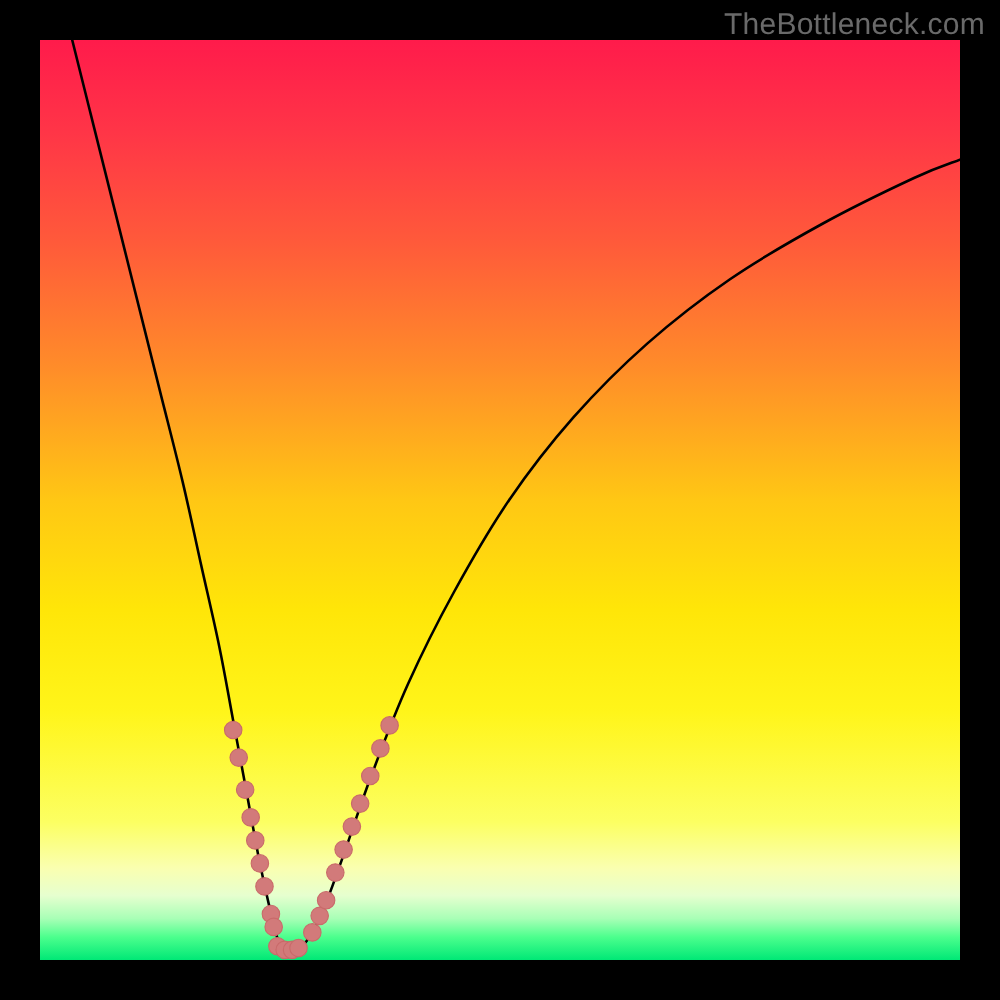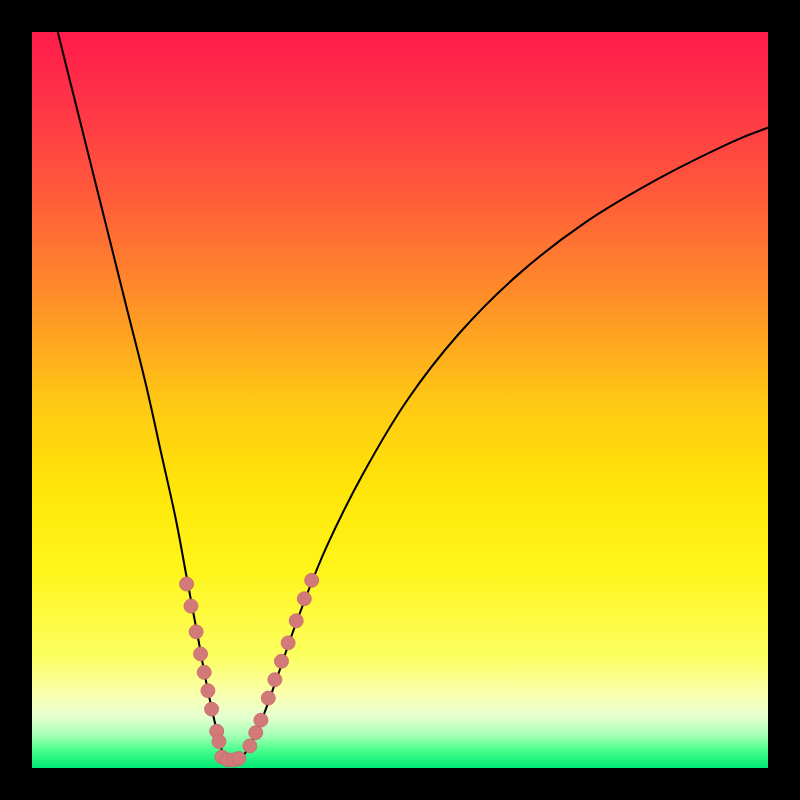--- a/index.html
+++ b/index.html
@@ -40,20 +40,21 @@
   }
   svg.curves {
     position: absolute;
     inset: 0;
   }
 </style>
 </head>
 <body>
 
 <div class="stage">
+  <span class="watermark">TheBottleneck.com</span>
 
   <div class="plot-area">
     <svg class="gradient" viewBox="0 0 100 100" preserveAspectRatio="none">
       <defs>
         <linearGradient id="bg-grad" x1="0" y1="0" x2="0" y2="1">
         <stop offset="0.00%" stop-color="#ff1b4b"></stop>
             <stop offset="10.00%" stop-color="#ff3547"></stop>
             <stop offset="22.00%" stop-color="#ff5a3a"></stop>
             <stop offset="35.00%" stop-color="#ff8a2a"></stop>
             <stop offset="50.00%" stop-color="#ffc714"></stop>

